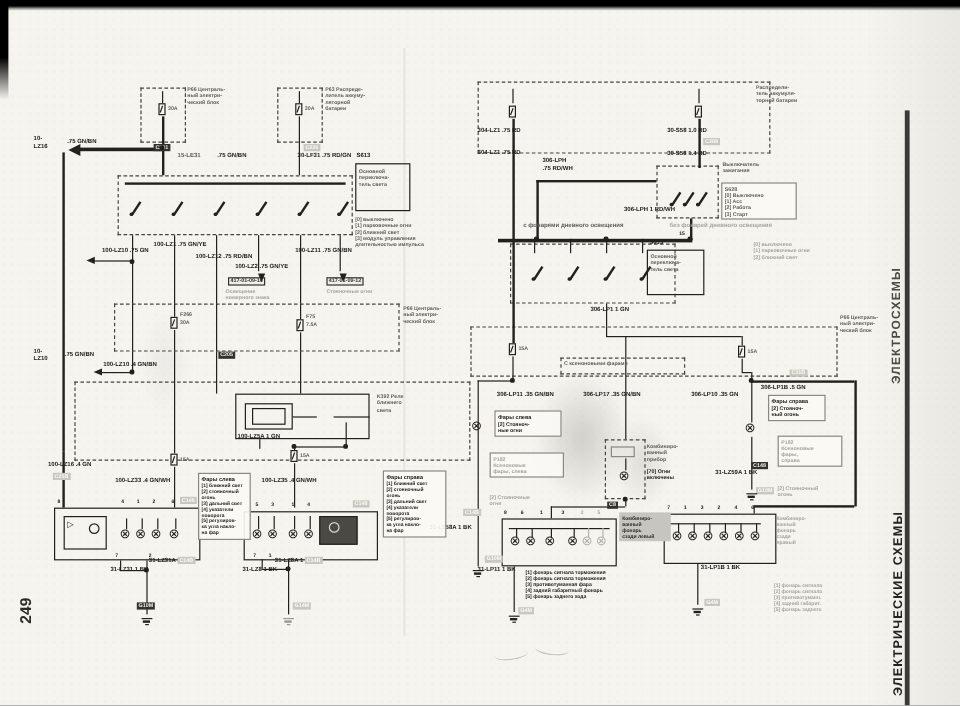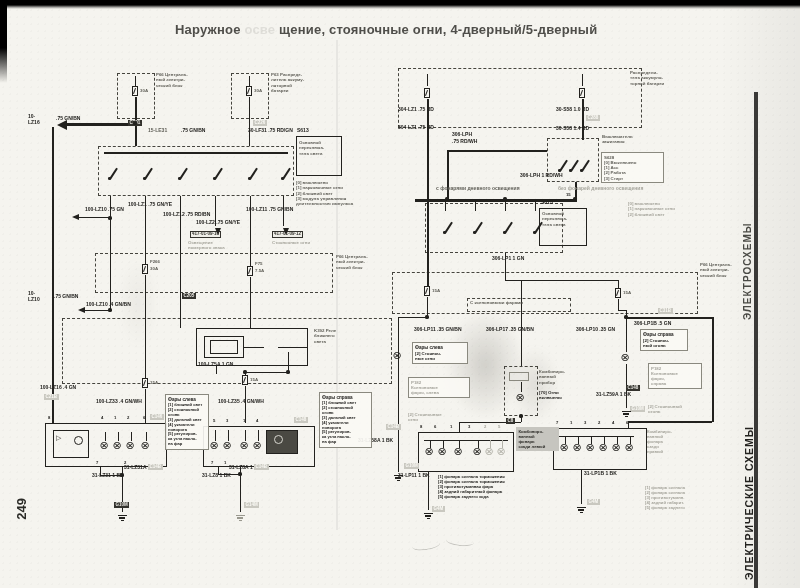--- a/index.html
+++ b/index.html
@@ -70,25 +70,20 @@
 <body>
 
 <div id="page">
   <div class="edge-top"></div>
   <div class="edge-left"></div>
   <div id="crease"></div>
   <div class="smudge" id="sm1"></div>
   <div class="smudge" id="sm2"></div>
   <div class="smudge" id="sm3"></div>
 
-  <div id="title">
-    <span>Наружное</span>
-    <span class="faded">осве</span>
-    <span>щение, стояночные огни, 4-дверный/5-дверный</span>
-  </div>
 
   <div id="diagram-layer">
       <div class="dbox dashed" style="left: 117px; top: 73px; width: 38px; height: 46px;"></div>
       <div class="dbox dashed" style="left: 231px; top: 73px; width: 38px; height: 46px;"></div>
       <div class="dbox dashed" style="left: 98px; top: 146px; width: 196px; height: 50px;"></div>
       <div class="dbox solid" style="left: 296px; top: 136px; width: 46px; height: 40px;"></div>
       <div class="dbox dashed" style="left: 95px; top: 253px; width: 238px; height: 40px;"></div>
       <div class="dbox dashed" style="left: 62px; top: 318px; width: 330px; height: 66px;"></div>
       <div class="dbox solid" style="left: 196px; top: 328px; width: 112px; height: 38px;"></div>
       <div class="dbox solid" style="left: 204px; top: 336px; width: 40px; height: 22px;"></div>

